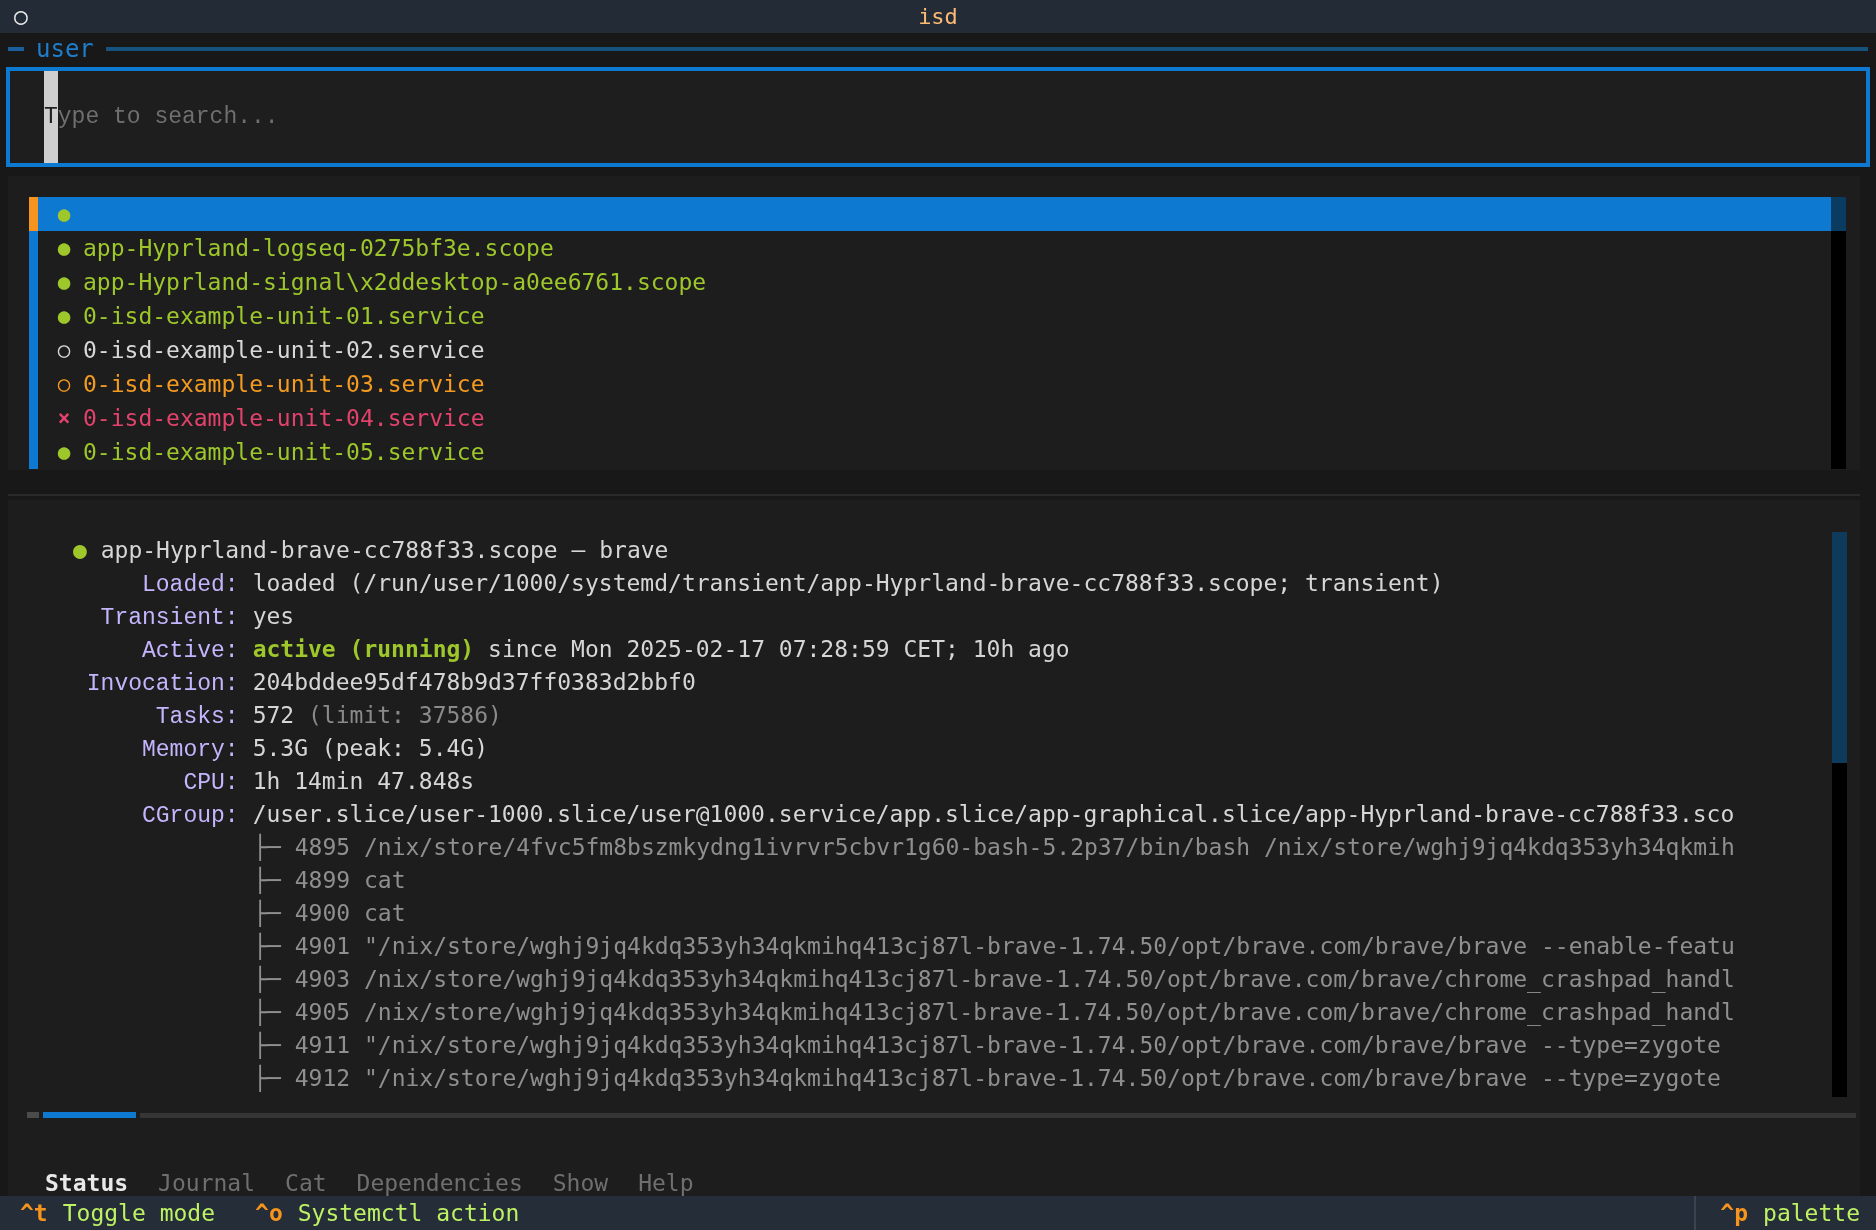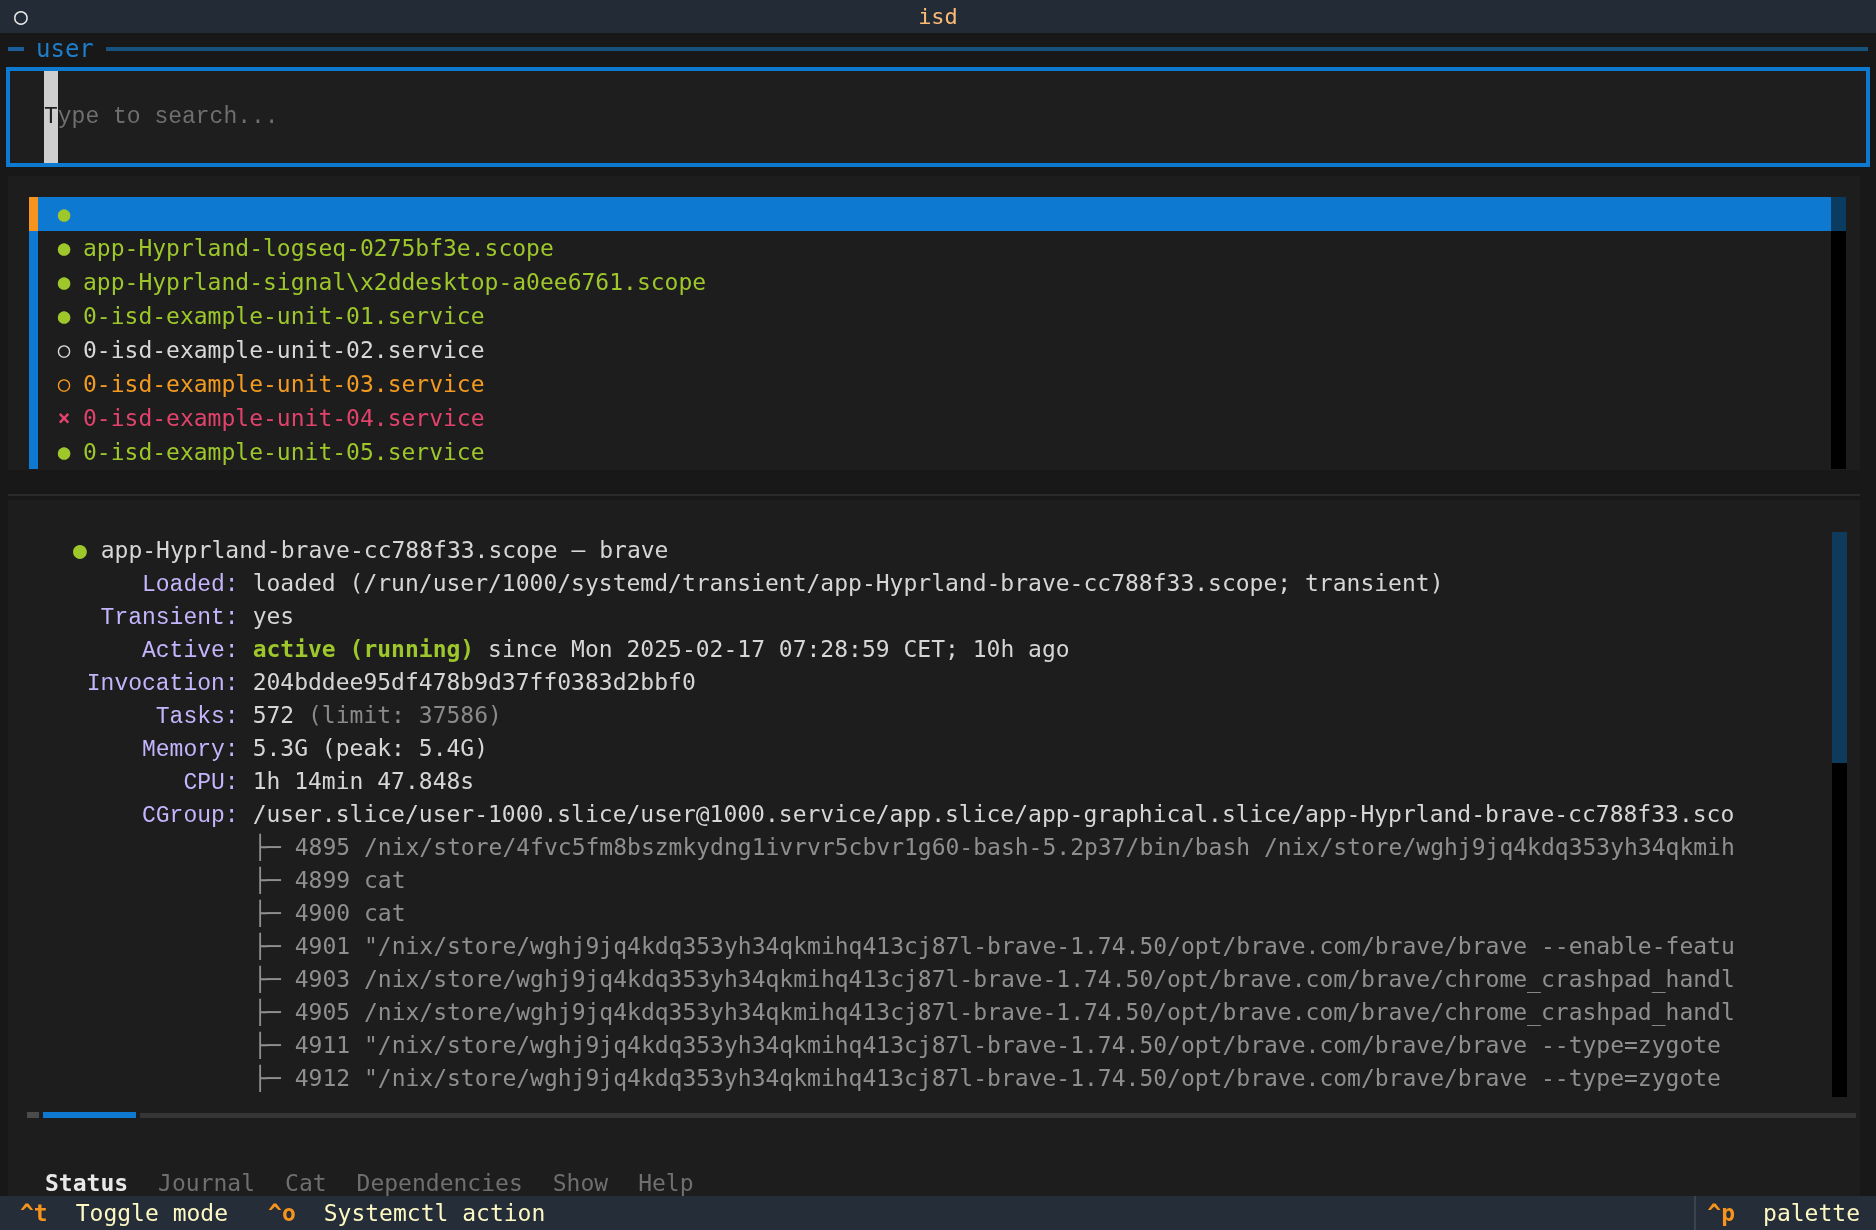--- a/index.html
+++ b/index.html
@@ -57,21 +57,21 @@
   .tab-underline-track { position:absolute; top:1113px; left:140px; width:1716px; height:5px; background:#353535; }
   .tab-bar { position:absolute; top:1130px; left:45px; height:36px; display:flex; gap:30px;margin-top:35px; }
   .tab { line-height:36px; color:#6f6f6f; cursor:default; }
   .tab.active { color:#e9e9e9; font-weight:bold; }
   
   .footer { position:absolute; top:1196px; left:0; width:1876px; height:34px; background:#242d38; }
   .footer .kb-left { position:absolute; left:20px; top:0; height:34px; display:flex; gap:40px; }
   .footer .kb-right { position:absolute; right:16px; top:0; height:34px; display:flex; }
   .kb { display:flex; line-height:34px; }
   .kb .key { color:#f7941d; font-weight:bold; }
-  .kb .lbl { color:#fef9c3; margin-left:28px;text-align:right; }
+  .kb .lbl { color:#bef264; margin-left:15px;text-align:right; }
   .footer .vsep { position:absolute; left:1694px; top:0; width:2px; height:34px; background:#3a4450; }
 </style>
 </head>
 <body>
 
 <div class="titlebar">
   <span class="app-icon">○</span>
   <span class="title">isd</span>
 </div>
 

